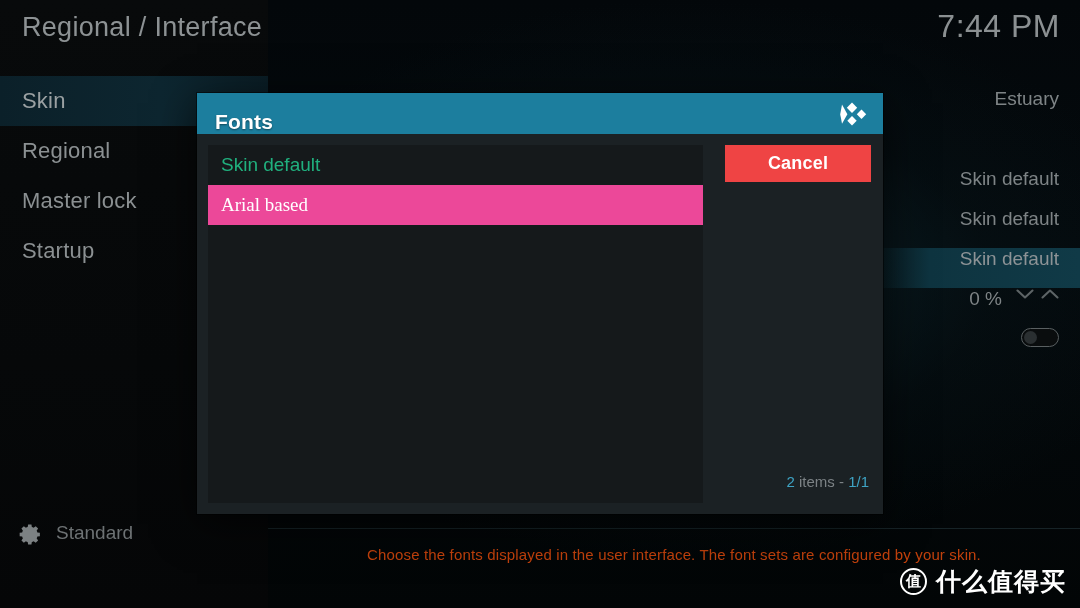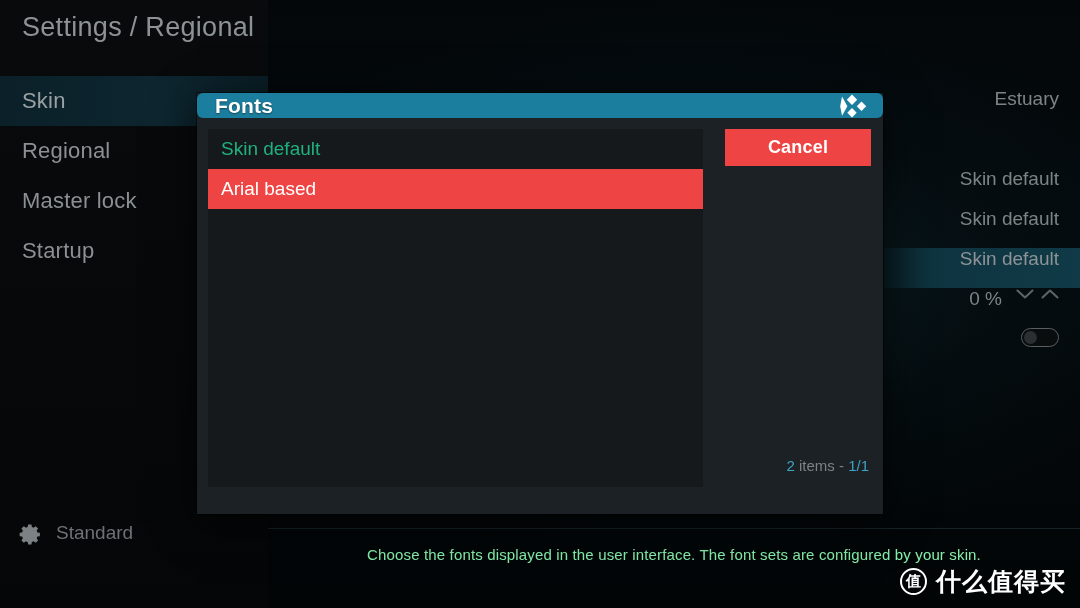--- a/index.html
+++ b/index.html
@@ -116,23 +116,23 @@
   
   .dialog{
     position:absolute; left:197px; top:93px;
     width:686px; height:421px;
     background:#1b2124;
     box-shadow:0 0 0 1px rgba(0,0,0,.5), 0 10px 40px rgba(0,0,0,.65);
     z-index:10;
   }
   .dlg-header{
     position:relative;
-    height:25px;
+    height:41px;
     background:#1c7e9e;
-    display:flex; align-items:flex-end;border-radius:6px;
+    display:flex; align-items:flex-end;
   }
   .dlg-title{
     margin-left:18px;
     font-size:21px; font-weight:bold;
     color:#ffffff;
     text-shadow:0 1px 2px rgba(0,0,0,.45);
     letter-spacing:.2px;
   }
   .kodi-logo{
     position:absolute; right:14px; top:50%; transform:translateY(-50%);
@@ -151,22 +151,23 @@
   }
   .lrow{
     height:40px; line-height:40px;
     padding-left:13px;
     font-size:19px; font-weight:300;
     white-space:nowrap;
     color:#b9bdbe;
   }
   .lrow.current{ color:#20b07e; }
   .lrow.focused{
-    background:#ef4444;
+    background:#ec4899;
     color:#ffffff;
+    font-family:Liberation Serif, serif;
   }
 
   .cancel-btn{
     position:absolute; left:528px; top:11px;
     width:146px; height:37px;
     background:#ef4444;
     color:#ffffff;
     font-size:18px; font-weight:bold;
     display:flex; align-items:center; justify-content:center;
     letter-spacing:.2px;
@@ -181,21 +182,21 @@
   .item-count .num{ color:#3ea3c4; }
 
   
   .footer-desc{
     position:absolute; left:268px; top:528px; width:812px; height:52px;
     display:flex; align-items:center; justify-content:center;
     z-index:4;
   }
   .footer-desc span{
     font-size:15px; font-weight:300;
-    color:#86efac;
+    color:#c2410c;
     letter-spacing:.15px;
   }
   .footer-sep{
     position:absolute; left:268px; top:528px; width:812px; height:1px;
     background:rgba(40,60,66,.55);
     z-index:4;
   }
 
   
   .watermark{
@@ -219,21 +220,22 @@
 </style>
 </head>
 <body>
 
 <div id="screen">
 
   <div class="bg-left"></div>
   <div class="bg-main"></div>
 
   <div class="topbar">
-    <div class="breadcrumb">Settings / Regional</div>
+    <div class="breadcrumb">Regional / Interface</div>
+    <div class="clock">7:44 PM</div>
   </div>
 
   <div class="sidebar">
     <div class="side-item active">
       <span>Skin</span>
     </div>
     <div class="side-item">
       <span>Regional</span>
     </div>
     <div class="side-item">

